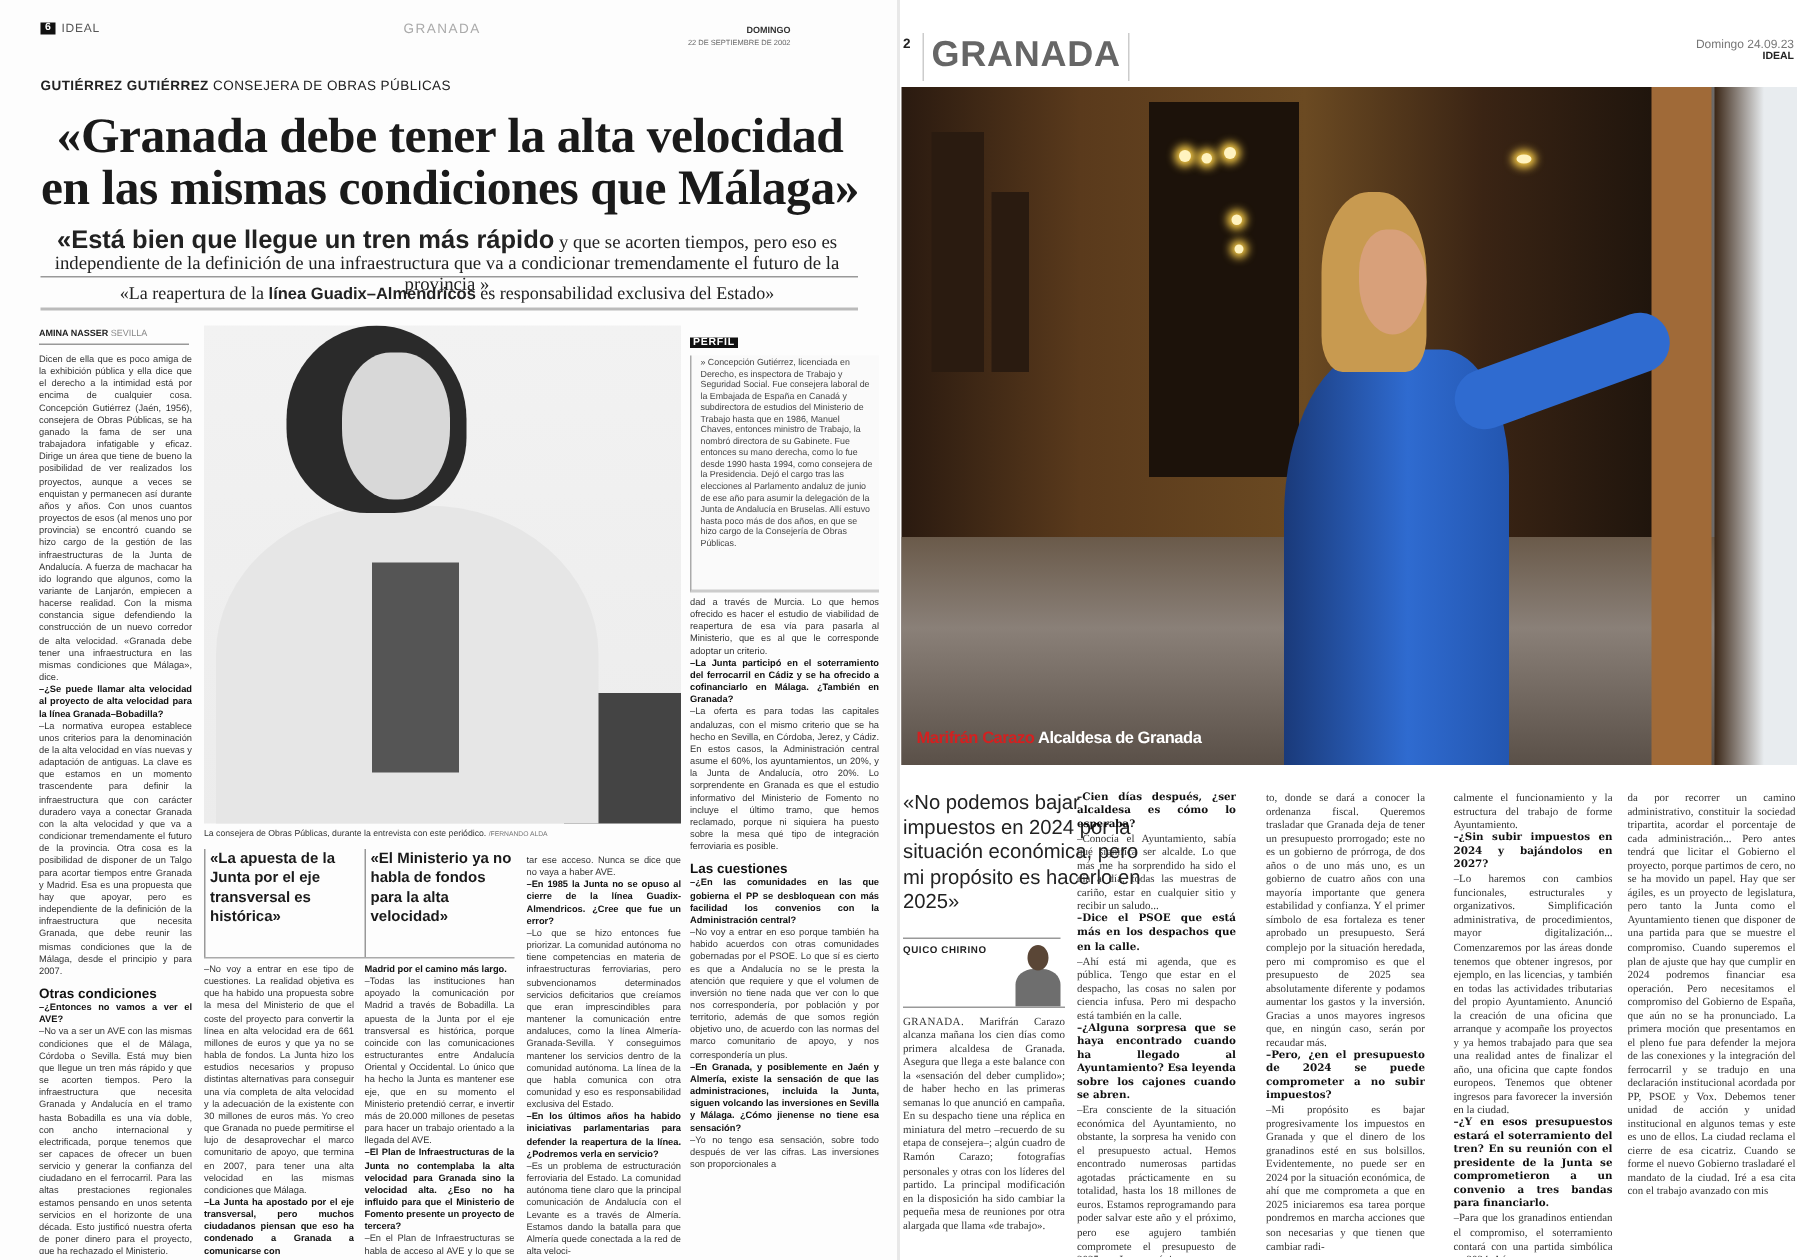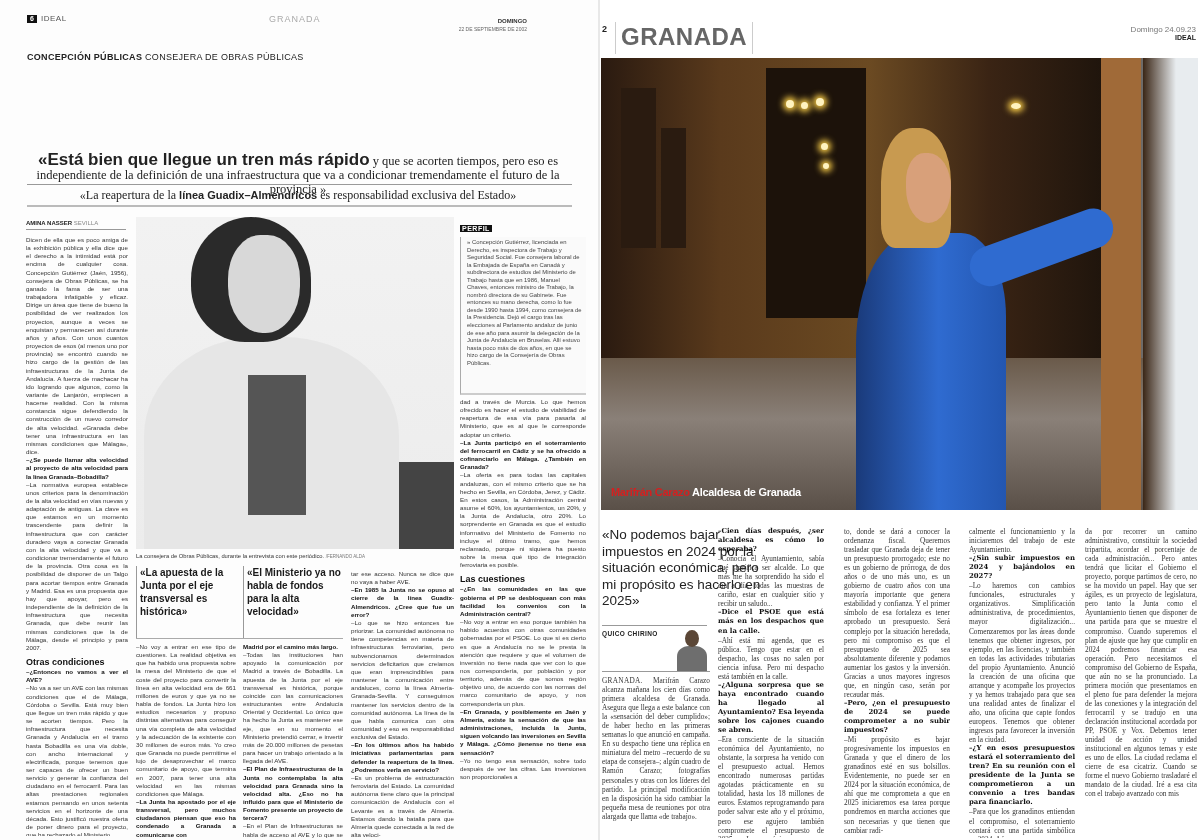--- a/index.html
+++ b/index.html
@@ -81,21 +81,22 @@
 
 <div class="page" id="left">
   <div class="l-head">
     <span class="l-pg">6</span>
     <span class="l-brand">IDEAL</span>
     <span class="l-sec">GRANADA</span>
     <span class="l-day">DOMINGO</span>
     <span class="l-date">22 DE SEPTIEMBRE DE 2002</span>
   </div>
 
-  <div class="l-kicker"><b>CONCEPCIÓN PÚBLICAS</b> <span>CONSEJERA DE OBRAS PÚBLICAS</span></div>
+  <div class="l-kicker"><b>GUTIÉRREZ GUTIÉRREZ</b> <span>CONSEJERA DE OBRAS PÚBLICAS</span></div>
+  <h1 class="l-title">«Granada debe tener la alta velocidad en las mismas condiciones que Málaga»</h1>
   <div class="l-sub1"><b>«Está bien que llegue un tren más rápido</b><span> y que se acorten tiempos, pero eso es independiente de la definición de una infraestructura que va a condicionar tremendamente el futuro de la provincia »</span></div>
   <div class="l-rule1"></div>
   <div class="l-sub2"><span>«La reapertura de la </span><b>línea Guadix–Almendricos</b><span> es responsabilidad exclusiva del Estado»</span></div>
   <div class="l-rule2"></div>
 
   <div class="byline"><b>AMINA NASSER</b> <span>SEVILLA</span></div>
 
   <div class="col" style="top:236px;left:26px;width:102px;height:600px">
     <p>Dicen de ella que es poco amiga de la exhibición pública y ella dice que el derecho a la intimidad está por encima de cualquier cosa. Concepción Gutiérrez (Jaén, 1956), consejera de Obras Públicas, se ha ganado la fama de ser una trabajadora infatigable y eficaz. Dirige un área que tiene de bueno la posibilidad de ver realizados los proyectos, aunque a veces se enquistan y permanecen así durante años y años. Con unos cuantos proyectos de esos (al menos uno por provincia) se encontró cuando se hizo cargo de la gestión de las infraestructuras de la Junta de Andalucía. A fuerza de machacar ha ido logrando que algunos, como la variante de Lanjarón, empiecen a hacerse realidad. Con la misma constancia sigue defendiendo la construcción de un nuevo corredor de alta velocidad. «Granada debe tener una infraestructura en las mismas condiciones que Málaga», dice.</p>
     <p class="q">–¿Se puede llamar alta velocidad al proyecto de alta velocidad para la línea Granada–Bobadilla?</p>
@@ -201,21 +202,21 @@
     <p>–Ahí está mi agenda, que es pública. Tengo que estar en el despacho, las cosas no salen por ciencia infusa. Pero mi despacho está también en la calle.</p>
     <p class="q">–¿Alguna sorpresa que se haya encontrado cuando ha llegado al Ayuntamiento? Esa leyenda sobre los cajones cuando se abren.</p>
     <p>–Era consciente de la situación económica del Ayuntamiento, no obstante, la sorpresa ha venido con el presupuesto actual. Hemos encontrado numerosas partidas agotadas prácticamente en su totalidad, hasta los 18 millones de euros. Estamos reprogramando para poder salvar este año y el próximo, pero ese agujero también compromete el presupuesto de 2025. La próxima semana tendremos la comisión para empezar a aprobar el presupues-</p>
   </div>
   <div class="scol" style="top:527px;left:244px;width:106px;height:311px">
     <p>to, donde se dará a conocer la ordenanza fiscal. Queremos trasladar que Granada deja de tener un presupuesto prorrogado; este no es un gobierno de prórroga, de dos años o de uno más uno, es un gobierno de cuatro años con una mayoría importante que genera estabilidad y confianza. Y el primer símbolo de esa fortaleza es tener aprobado un presupuesto. Será complejo por la situación heredada, pero mi compromiso es que el presupuesto de 2025 sea absolutamente diferente y podamos aumentar los gastos y la inversión. Gracias a unos mayores ingresos que, en ningún caso, serán por recaudar más.</p>
     <p class="q">–Pero, ¿en el presupuesto de 2024 se puede comprometer a no subir impuestos?</p>
     <p>–Mi propósito es bajar progresivamente los impuestos en Granada y que el dinero de los granadinos esté en sus bolsillos. Evidentemente, no puede ser en 2024 por la situación económica, de ahí que me comprometa a que en 2025 iniciaremos esa tarea porque pondremos en marcha acciones que son necesarias y que tienen que cambiar radi-</p>
   </div>
   <div class="scol" style="top:527px;left:369px;width:106px;height:311px">
-    <p>calmente el funcionamiento y la iniciaremos del trabajo de este Ayuntamiento.</p>
+    <p>calmente el funcionamiento y la estructura del trabajo de forme Ayuntamiento.</p>
     <p class="q">–¿Sin subir impuestos en 2024 y bajándolos en 2027?</p>
     <p>–Lo haremos con cambios funcionales, estructurales y organizativos. Simplificación administrativa, de procedimientos, mayor digitalización... Comenzaremos por las áreas donde tenemos que obtener ingresos, por ejemplo, en las licencias, y también en todas las actividades tributarias del propio Ayuntamiento. Anunció la creación de una oficina que arranque y acompañe los proyectos y ya hemos trabajado para que sea una realidad antes de finalizar el año, una oficina que capte fondos europeos. Tenemos que obtener ingresos para favorecer la inversión en la ciudad.</p>
     <p class="q">–¿Y en esos presupuestos estará el soterramiento del tren? En su reunión con el presidente de la Junta se comprometieron a un convenio a tres bandas para financiarlo.</p>
     <p>–Para que los granadinos entiendan el compromiso, el soterramiento contará con una partida simbólica en 2024. Aún nos que-</p>
   </div>
   <div class="scol" style="top:527px;left:485px;width:112px;height:311px">
     <p>da por recorrer un camino administrativo, constituir la sociedad tripartita, acordar el porcentaje de cada administración... Pero antes tendrá que licitar el Gobierno el proyecto, porque partimos de cero, no se ha movido un papel. Hay que ser ágiles, es un proyecto de legislatura, pero tanto la Junta como el Ayuntamiento tienen que disponer de una partida para que se muestre el compromiso. Cuando superemos el plan de ajuste que hay que cumplir en 2024 podremos financiar esa operación. Pero necesitamos el compromiso del Gobierno de España, que aún no se ha pronunciado. La primera moción que presentamos en el pleno fue para defender la mejora de las conexiones y la integración del ferrocarril y se tradujo en una declaración institucional acordada por PP, PSOE y Vox. Debemos tener unidad de acción y unidad institucional en algunos temas y este es uno de ellos. La ciudad reclama el cierre de esa cicatriz. Cuando se forme el nuevo Gobierno trasladaré el mandato de la ciudad. Iré a esa cita con el trabajo avanzado con mis</p>
   </div>
 </div>
 

